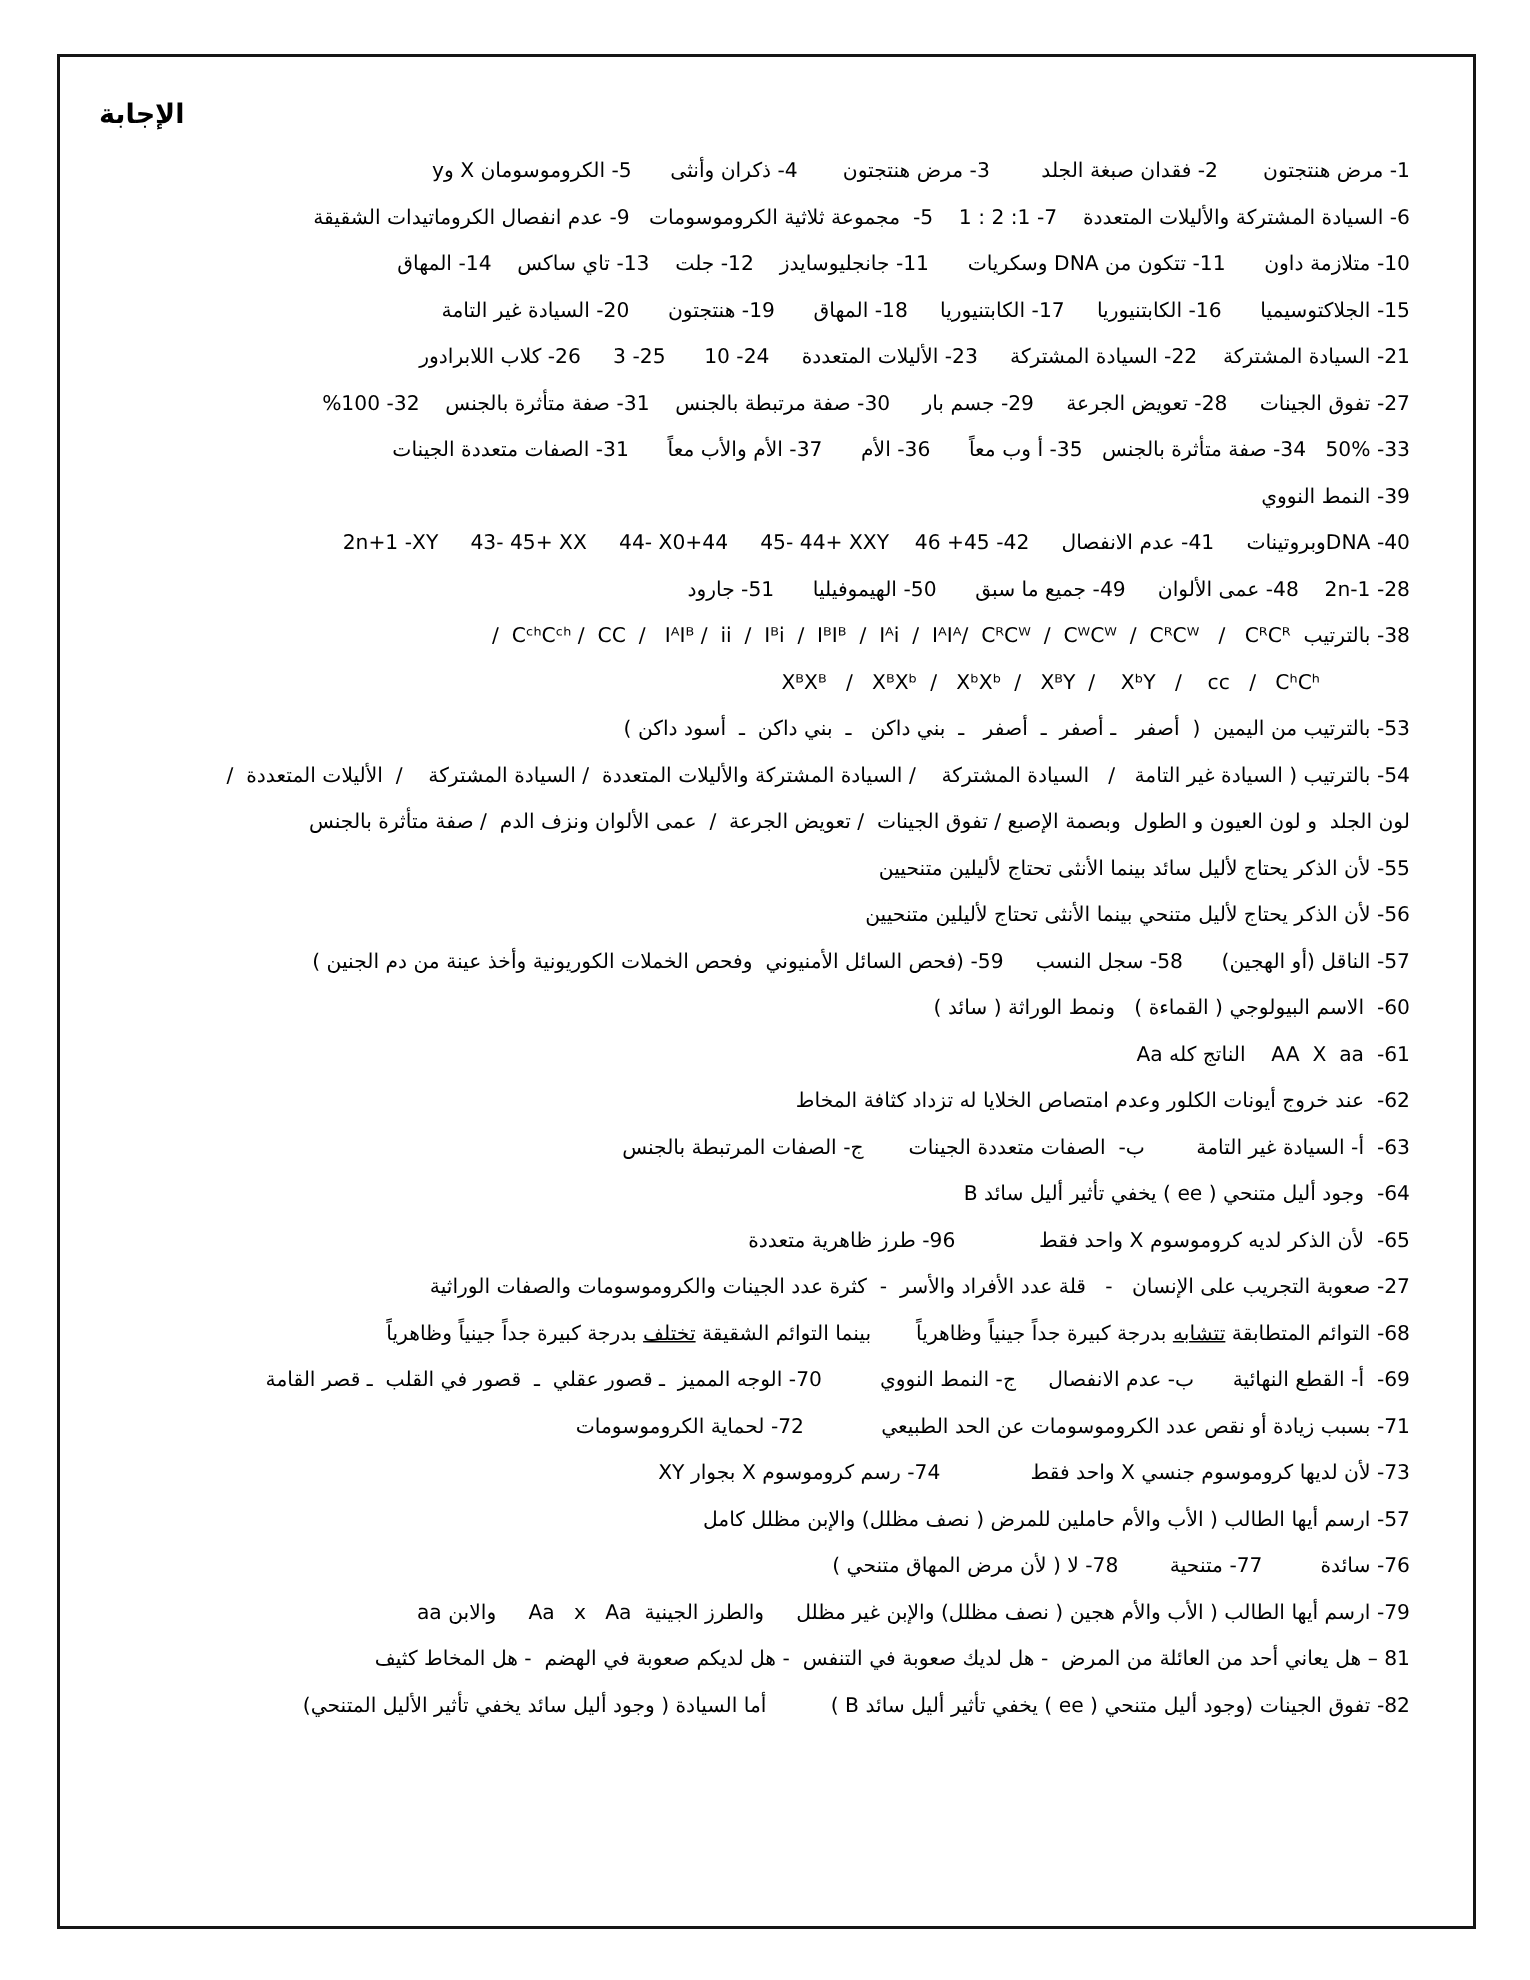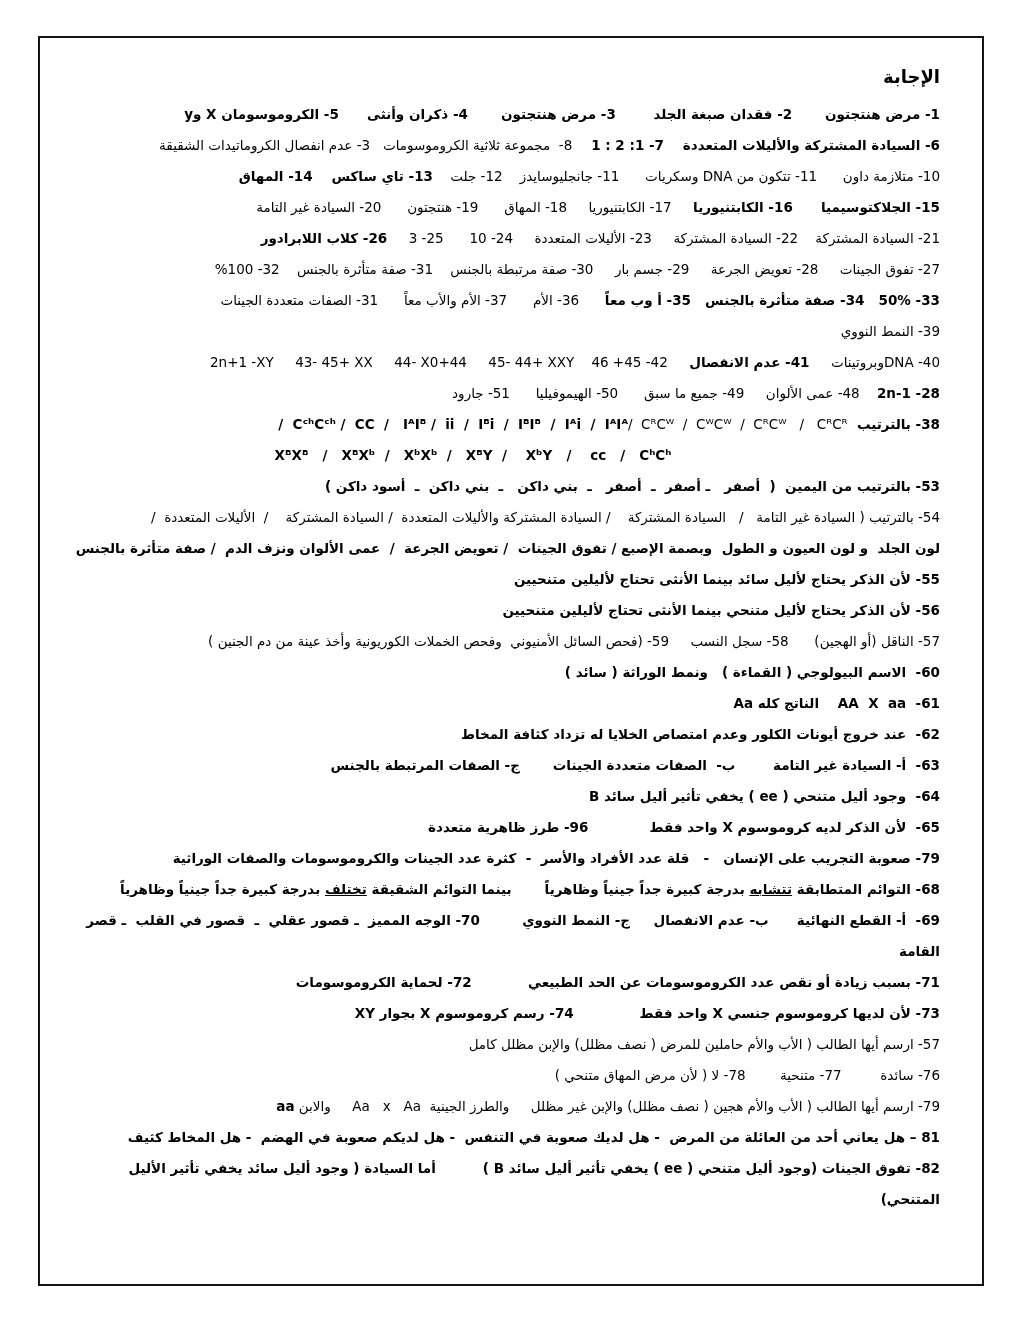--- a/index.html
+++ b/index.html
@@ -7,63 +7,63 @@
     width:1020px;height:1320px;background:#ffffff;
     font-family:"DejaVu Sans", sans-serif;color:#000;
   }
   .page{position:relative;width:1020px;height:1320px;background:#fff;overflow:hidden;}
   .frame{
     position:absolute;left:38px;top:36px;width:946px;height:1250px;
     border:2px solid #151515;box-sizing:border-box;
     padding:26px 42px 0 26px;
   }
   .title{
-    text-align:right;font-weight:bold;font-size:18px;
+    text-align:left;font-weight:bold;font-size:18px;
     margin:2px 0 12px 0;direction:rtl;
   }
   .line{
     direction:rtl;text-align:right;margin:0;
     font-size:13.5px;line-height:31px;white-space:pre-wrap;
   }
-  .b{font-weight:bold;}
+  .b{font-weight:normal;}
   .u{text-decoration:underline;margin-top:22px;}
   .ltr{direction:ltr;unicode-bidi:isolate;margin-top:24px;}
 </style>
 </head>
 <body>
 
 <div class="page">
   <div class="frame">
     <div class="title">الإجابة</div>
     <div>
         <p class="line"><span class="b">1- مرض هنتجتون       2- فقدان صبغة الجلد        3- مرض هنتجتون       4- ذكران وأنثى      5- الكروموسومان X وy</span></p>
-        <p class="line"><span class="b">6- السيادة المشتركة والأليلات المتعددة    7- 1: 2 : 1    </span><span>8-  مجموعة ثلاثية الكروموسومات   3- عدم انفصال الكروماتيدات الشقيقة</span></p>
+        <p class="line"><span class="b">6- السيادة المشتركة والأليلات المتعددة    7- 1: 2 : 1    </span><span>5-  مجموعة ثلاثية الكروموسومات   9- عدم انفصال الكروماتيدات الشقيقة</span></p>
         <p class="line"><span>10- متلازمة داون      11- تتكون من DNA وسكريات      11- جانجليوسايدز    12- جلت    </span><span class="b">13- تاي ساكس    14- المهاق</span></p>
         <p class="line"><span class="b">15- الجلاكتوسيميا      16- الكابتنيوريا</span><span>     17- الكابتنيوريا     18- المهاق      19- هنتجتون      20- السيادة غير التامة</span></p>
         <p class="line"><span>21- السيادة المشتركة    22- السيادة المشتركة     23- الأليلات المتعددة     24- 10      25- 3     </span><span class="b">26- كلاب اللابرادور</span></p>
         <p class="line"><span>27- تفوق الجينات     28- تعويض الجرعة     29- جسم بار     30- صفة مرتبطة بالجنس    31- صفة متأثرة بالجنس    32- 100%</span></p>
         <p class="line"><span class="b">33- 50%   34- صفة متأثرة بالجنس   35- أ وب معاً</span><span>      36- الأم      37- الأم والأب معاً      31- الصفات متعددة الجينات</span></p>
         <p class="line"><span>39- النمط النووي</span></p>
         <p class="line"><span>40- DNAوبروتينات     </span><span class="b">41- عدم الانفصال</span><span>     42- 45+ XY     43- 45+ XX     44- X0+44     45- 44+ XXY    46- </span><span class="ltr">2n+1</span></p>
         <p class="line"><span class="b">28- </span><span class="b ltr">2n-1</span><span>    48- عمى الألوان     49- جميع ما سبق      50- الهيموفيليا      51- جارود</span></p>
         <p class="line"><span class="b">38- بالترتيب  </span><span class="ltr">/  CᴿCᵂ  /  CᵂCᵂ  /  CᴿCᵂ   /   CᴿCᴿ</span><span class="b ltr">/  CᶜʰCᶜʰ /  CC  /   IᴬIᴮ /  ii  /  Iᴮi  /  IᴮIᴮ  /  Iᴬi  /  IᴬIᴬ  </span></p>
-        <p class="line" style="padding-right: 60px; text-align: center;"><span class="b ltr">XᴮXᴮ   /   XᴮXᵇ  /   XᵇXᵇ  /   XᴮY  /    XᵇY   /    cc   /   CʰCʰ</span></p>
+        <p class="line" style="padding-right: 60px;"><span class="b ltr">XᴮXᴮ   /   XᴮXᵇ  /   XᵇXᵇ  /   XᴮY  /    XᵇY   /    cc   /   CʰCʰ</span></p>
         <p class="line"><span class="b">53- بالترتيب من اليمين  (  أصفر   ـ أصفر  ـ  أصفر   ـ  بني داكن   ـ  بني داكن  ـ  أسود داكن )</span></p>
         <p class="line"><span>54- بالترتيب ( السيادة غير التامة   /   السيادة المشتركة    / السيادة المشتركة والأليلات المتعددة  / السيادة المشتركة    /  الأليلات المتعددة  /</span></p>
         <p class="line"><span class="b">لون الجلد  و لون العيون و الطول  وبصمة الإصبع / تفوق الجينات  / تعويض الجرعة  /  عمى الألوان ونزف الدم  / صفة متأثرة بالجنس</span></p>
         <p class="line"><span class="b">55- لأن الذكر يحتاج لأليل سائد بينما الأنثى تحتاج لأليلين متنحيين</span></p>
         <p class="line"><span class="b">56- لأن الذكر يحتاج لأليل متنحي بينما الأنثى تحتاج لأليلين متنحيين</span></p>
         <p class="line"><span>57- الناقل (أو الهجين)      58- سجل النسب     59- (فحص السائل الأمنيوني  وفحص الخملات الكوريونية وأخذ عينة من دم الجنين )</span></p>
         <p class="line"><span class="b">60-  الاسم البيولوجي ( القماءة )   ونمط الوراثة ( سائد )</span></p>
         <p class="line"><span class="b">61-  AA  X  aa    الناتج كله Aa</span></p>
         <p class="line"><span class="b">62-  عند خروج أيونات الكلور وعدم امتصاص الخلايا له تزداد كثافة المخاط</span></p>
         <p class="line"><span class="b">63-  أ- السيادة غير التامة        ب-  الصفات متعددة الجينات       ج- الصفات المرتبطة بالجنس</span></p>
         <p class="line"><span class="b">64-  وجود أليل متنحي ( ee ) يخفي تأثير أليل سائد B</span></p>
         <p class="line"><span class="b">65-  لأن الذكر لديه كروموسوم X واحد فقط             96- طرز ظاهرية متعددة</span></p>
-        <p class="line"><span class="b">79- صعوبة التجريب على الإنسان   -   قلة عدد الأفراد والأسر  -  كثرة عدد الجينات والكروموسومات والصفات الوراثية</span></p>
+        <p class="line"><span class="b">27- صعوبة التجريب على الإنسان   -   قلة عدد الأفراد والأسر  -  كثرة عدد الجينات والكروموسومات والصفات الوراثية</span></p>
         <p class="line"><span class="b">68- التوائم المتطابقة </span><span class="b u">تتشابه</span><span class="b"> بدرجة كبيرة جداً جينياً وظاهرياً       بينما التوائم الشقيقة </span><span class="b u">تختلف</span><span class="b"> بدرجة كبيرة جداً جينياً وظاهرياً</span></p>
         <p class="line"><span class="b">69-  أ- القطع النهائية      ب- عدم الانفصال     ج- النمط النووي         70- الوجه المميز  ـ قصور عقلي  ـ  قصور في القلب  ـ قصر القامة</span></p>
         <p class="line"><span class="b">71- بسبب زيادة أو نقص عدد الكروموسومات عن الحد الطبيعي            72- لحماية الكروموسومات</span></p>
         <p class="line"><span class="b">73- لأن لديها كروموسوم جنسي X واحد فقط              74- رسم كروموسوم X بجوار XY</span></p>
         <p class="line"><span>57- ارسم أيها الطالب ( الأب والأم حاملين للمرض ( نصف مظلل) والإبن مظلل كامل</span></p>
         <p class="line"><span>76- سائدة         77- متنحية        78- لا ( لأن مرض المهاق متنحي )</span></p>
         <p class="line"><span>79- ارسم أيها الطالب ( الأب والأم هجين ( نصف مظلل) والإبن غير مظلل     والطرز الجينية  Aa   x   Aa     والابن </span><span class="b">aa</span></p>
         <p class="line"><span class="b">81 – هل يعاني أحد من العائلة من المرض  - هل لديك صعوبة في التنفس  - هل لديكم صعوبة في الهضم  - هل المخاط كثيف</span></p>
         <p class="line"><span class="b">82- تفوق الجينات (وجود أليل متنحي ( ee ) يخفي تأثير أليل سائد B )          أما السيادة ( وجود أليل سائد يخفي تأثير الأليل المتنحي)</span></p>
       </div>

